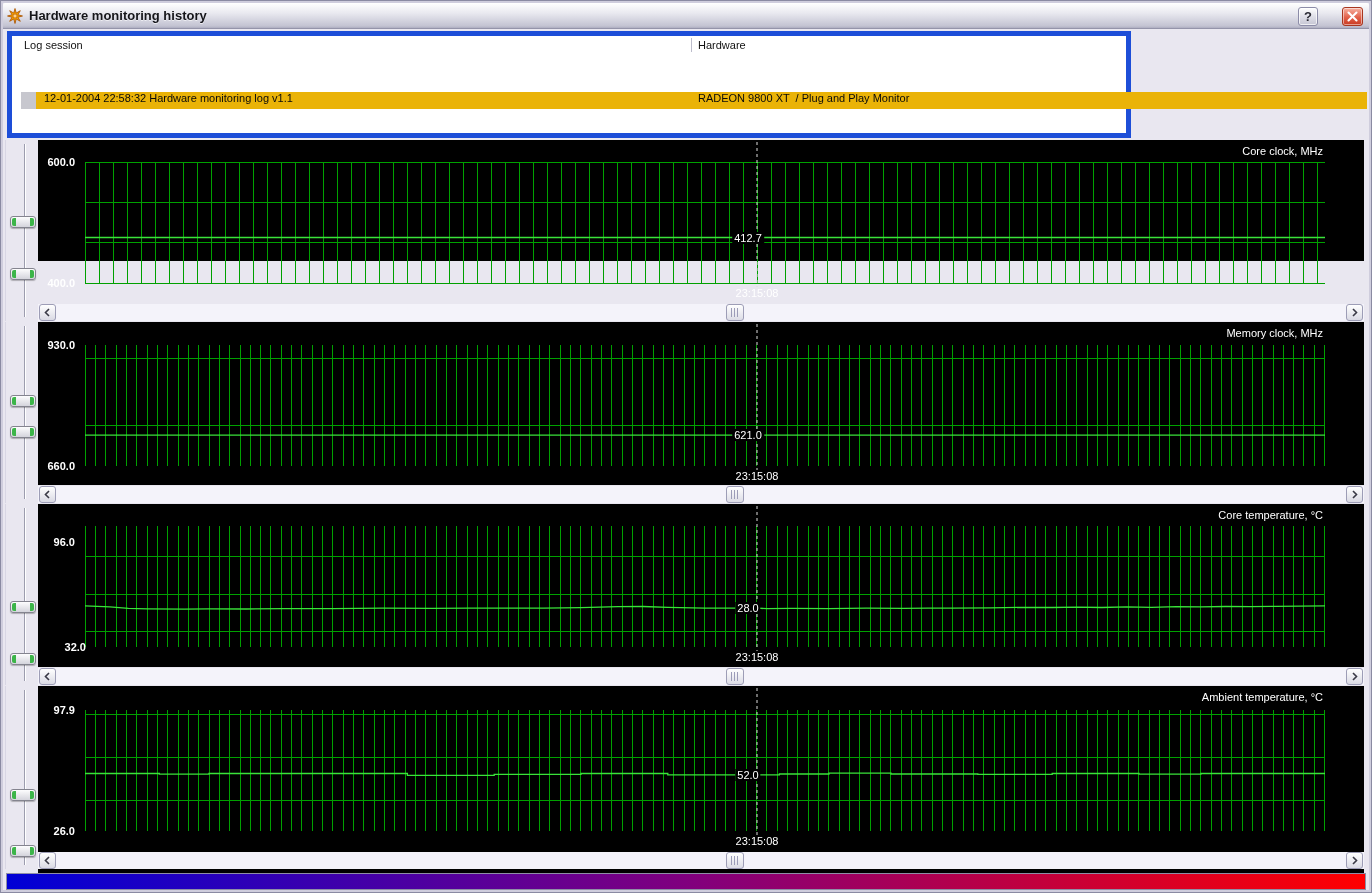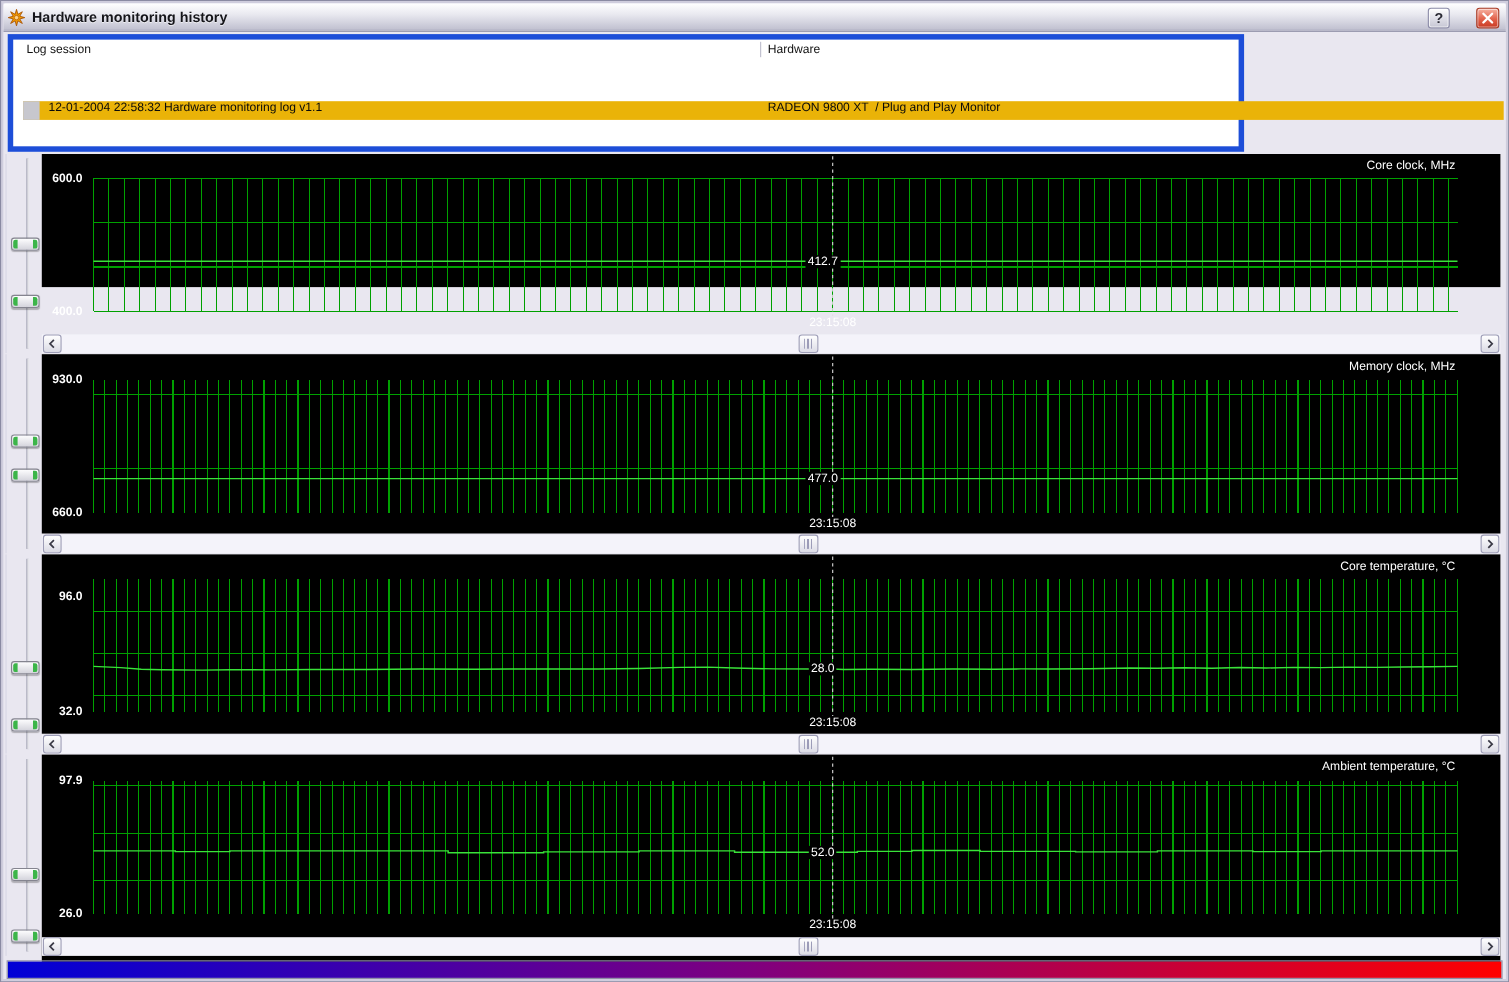--- a/index.html
+++ b/index.html
@@ -362,21 +362,21 @@
           <line x1="1235.0" x2="1235.0" y1="23" y2="144" stroke="#00a000" stroke-width="1" shape-rendering="crispEdges"></line>
           <line x1="1245.3" x2="1245.3" y1="23" y2="144" stroke="#00a000" stroke-width="1" shape-rendering="crispEdges"></line>
           <line x1="1255.6" x2="1255.6" y1="23" y2="144" stroke="#00a000" stroke-width="1" shape-rendering="crispEdges"></line>
           <line x1="1265.9" x2="1265.9" y1="23" y2="144" stroke="#00a000" stroke-width="1" shape-rendering="crispEdges"></line>
           <line x1="1276.3" x2="1276.3" y1="23" y2="144" stroke="#00a000" stroke-width="1" shape-rendering="crispEdges"></line>
           <line x1="1286.6" x2="1286.6" y1="23" y2="144" stroke="#00a000" stroke-width="1" shape-rendering="crispEdges"></line>
           <line x1="47" x2="1287" y1="36.4" y2="36.4" stroke="#00a000" stroke-width="1" shape-rendering="crispEdges"></line>
           <line x1="47" x2="1287" y1="103.7" y2="103.7" stroke="#00a000" stroke-width="1" shape-rendering="crispEdges"></line>
           <polyline points="47,113.1 1287,113.1" fill="none" stroke="#3ae23a" stroke-width="1.3"></polyline>
           <line x1="719" x2="719" y1="2" y2="148" stroke="#dcdcdc" stroke-width="1" stroke-dasharray="3,3"></line>
-        </svg><div class="graph-title">Memory clock, MHz</div><div class="axis-label ymax-label" style="top: 17px;">930.0</div><div class="axis-label ymin-label" style="top: 138px;">660.0</div><div class="marker-value" style="left: 710px; top: 107px;">477.0</div><div class="marker-time" style="left: 719px; top: 148px;">23:15:08</div></div>
+        </svg><div class="graph-title">Memory clock, MHz</div><div class="axis-label ymax-label" style="top: 17px;">930.0</div><div class="axis-label ymin-label" style="top: 138px;">660.0</div><div class="marker-value" style="left: 710px; top: 107px;">621.0</div><div class="marker-time" style="left: 719px; top: 148px;">23:15:08</div></div>
       <div class="hscroll" style="top: 486px;">
         <div class="scroll-btn left">
           <svg width="9" height="9" viewBox="0 0 9 9">
             <path d="M6 1 L2.5 4.5 L6 8" stroke="#3a3a46" stroke-width="1.6" fill="none"></path>
           </svg>
         </div>
         <div class="scroll-btn right">
           <svg width="9" height="9" viewBox="0 0 9 9">
             <path d="M3 1 L6.5 4.5 L3 8" stroke="#3a3a46" stroke-width="1.6" fill="none"></path>
           </svg>
@@ -516,21 +516,21 @@
           <line x1="1245.3" x2="1245.3" y1="22" y2="143" stroke="#00a000" stroke-width="1" shape-rendering="crispEdges"></line>
           <line x1="1255.6" x2="1255.6" y1="22" y2="143" stroke="#00a000" stroke-width="1" shape-rendering="crispEdges"></line>
           <line x1="1265.9" x2="1265.9" y1="22" y2="143" stroke="#00a000" stroke-width="1" shape-rendering="crispEdges"></line>
           <line x1="1276.3" x2="1276.3" y1="22" y2="143" stroke="#00a000" stroke-width="1" shape-rendering="crispEdges"></line>
           <line x1="1286.6" x2="1286.6" y1="22" y2="143" stroke="#00a000" stroke-width="1" shape-rendering="crispEdges"></line>
           <line x1="47" x2="1287" y1="52.3" y2="52.3" stroke="#00a000" stroke-width="1" shape-rendering="crispEdges"></line>
           <line x1="47" x2="1287" y1="90.1" y2="90.1" stroke="#00a000" stroke-width="1" shape-rendering="crispEdges"></line>
           <line x1="47" x2="1287" y1="127.9" y2="127.9" stroke="#00a000" stroke-width="1" shape-rendering="crispEdges"></line>
           <polyline points="47.0,101.8 71.8,102.9 90.4,104.4 109.0,104.8 146.2,105.2 171.0,104.8 208.2,105.0 245.4,104.6 295.0,104.6 344.6,104.2 394.2,104.4 431.4,104.1 468.6,104.2 505.8,104.1 543.0,103.7 580.2,102.7 605.0,102.5 629.8,103.3 667.0,104.1 704.2,104.1 719.1,104.2 729.0,104.6 753.8,104.4 791.0,104.6 828.2,104.2 865.4,104.4 890.2,104.1 915.0,104.2 952.2,103.9 989.4,103.3 1014.2,103.5 1039.0,103.1 1063.8,103.5 1088.6,102.9 1113.4,103.3 1138.2,102.7 1163.0,102.9 1187.8,102.5 1212.6,102.7 1237.4,102.4 1262.2,102.2 1287.0,101.8" fill="none" stroke="#3ae23a" stroke-width="1.3"></polyline>
           <line x1="719" x2="719" y1="2" y2="147" stroke="#dcdcdc" stroke-width="1" stroke-dasharray="3,3"></line>
-        </svg><div class="graph-title">Core temperature, °C</div><div class="axis-label ymax-label" style="top: 16px; margin-top: 16px;">96.0</div><div class="axis-label ymin-label" style="top: 137px;">32.0</div><div class="marker-value" style="left: 710px; top: 98px;">28.0</div><div class="marker-time" style="left: 719px; top: 147px;">23:15:08</div></div>
+        </svg><div class="graph-title">Core temperature, °C</div><div class="axis-label ymax-label" style="top: 16px; margin-top: 16px;">96.0</div><div class="axis-label ymin-label" style="top: 137px; margin-left: 11px;">32.0</div><div class="marker-value" style="left: 710px; top: 98px;">28.0</div><div class="marker-time" style="left: 719px; top: 147px;">23:15:08</div></div>
       <div class="hscroll" style="top: 668px;">
         <div class="scroll-btn left">
           <svg width="9" height="9" viewBox="0 0 9 9">
             <path d="M6 1 L2.5 4.5 L6 8" stroke="#3a3a46" stroke-width="1.6" fill="none"></path>
           </svg>
         </div>
         <div class="scroll-btn right">
           <svg width="9" height="9" viewBox="0 0 9 9">
             <path d="M3 1 L6.5 4.5 L3 8" stroke="#3a3a46" stroke-width="1.6" fill="none"></path>
           </svg>

